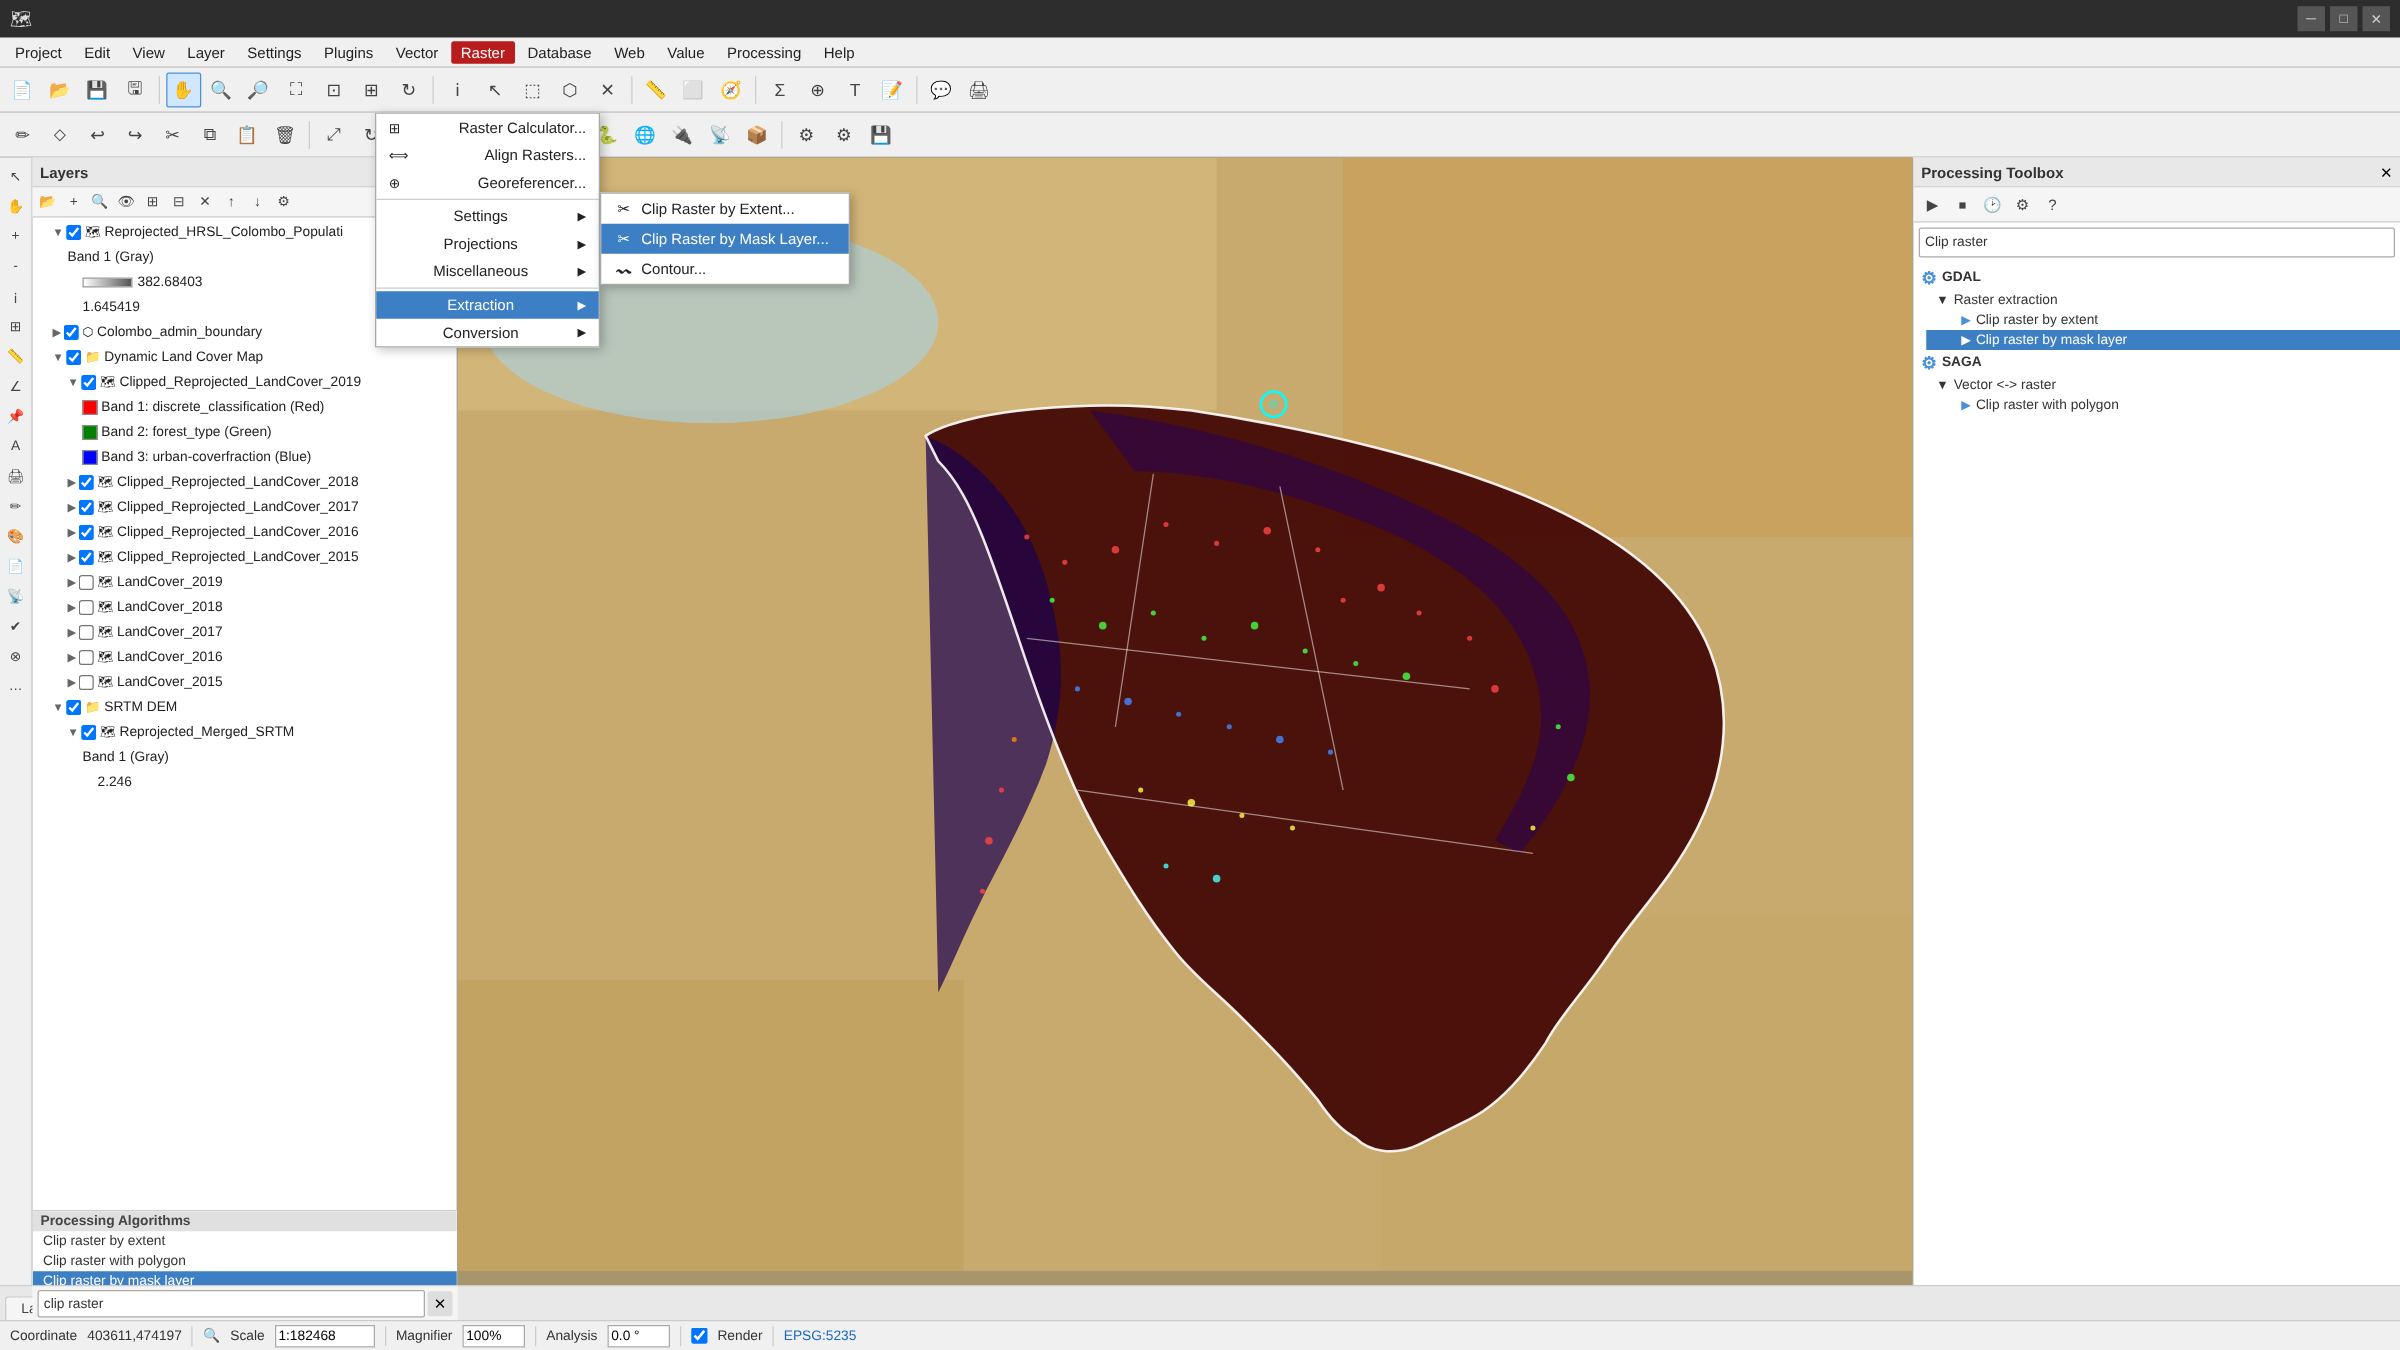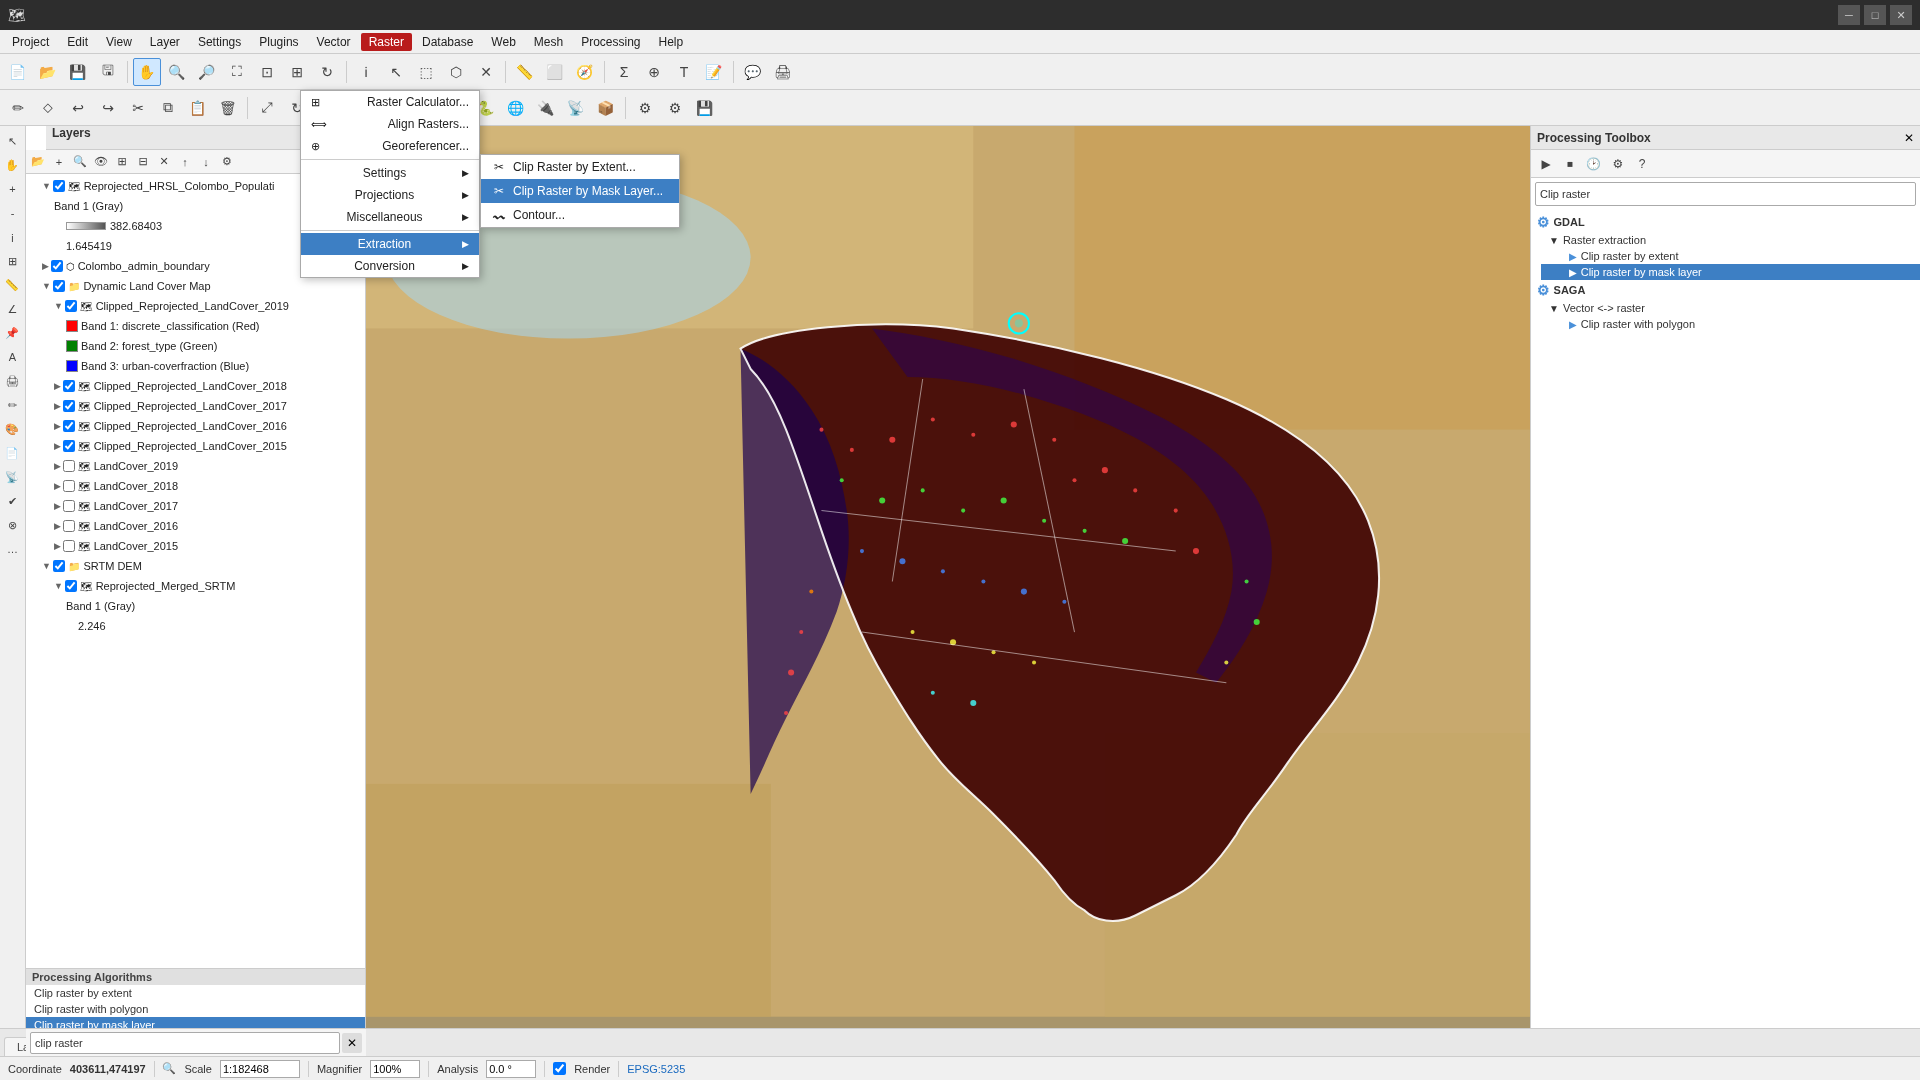--- a/index.html
+++ b/index.html
@@ -88,25 +88,25 @@
       background: #fff;
       border-right: 1px solid #ccc;
       display: flex;
       flex-direction: column;
     }
     #layers-header {
       height: 24px;
       background: #e8e8e8;
       border-bottom: 1px solid #ccc;
       display: flex;
+      align-items: center;
       padding: 0 6px;
       font-size: 12px;
       font-weight: bold;
       color: #333;
-      margin-left: 20px;
     }
     #layers-toolbar {
       height: 24px;
       background: #f5f5f5;
       border-bottom: 1px solid #ccc;
       display: flex;
       align-items: center;
       padding: 0 2px;
       gap: 1px;
     }
@@ -315,21 +315,21 @@
   <div class="menu-item">Project</div>
   <div class="menu-item">Edit</div>
   <div class="menu-item">View</div>
   <div class="menu-item">Layer</div>
   <div class="menu-item">Settings</div>
   <div class="menu-item">Plugins</div>
   <div class="menu-item">Vector</div>
   <div class="menu-item active">Raster</div>
   <div class="menu-item">Database</div>
   <div class="menu-item">Web</div>
-  <div class="menu-item">Mesh</div>
+  <div class="menu-item">Value</div>
   <div class="menu-item">Processing</div>
   <div class="menu-item">Help</div>
 </div>
 
 <div class="toolbar-row">
   <button class="tb-btn">📄</button>
   <button class="tb-btn">📂</button>
   <button class="tb-btn">💾</button>
   <button class="tb-btn">🖫</button>
   <div class="tb-sep"></div>
@@ -718,21 +718,21 @@
 </div>
 
 <div id="bottom-tabs">
   <div class="btab">Layer Styling</div>
   <div class="btab active">Processing Toolbox</div>
   <div class="btab">Value Tool</div>
 </div>
 
 <div id="status-bar">
   <span>Coordinate</span>
-  <span style="font-weight:bold;">403611,474197</span>
+  <span style="font-weight:normal;">403611,474197</span>
   <span class="status-sep"></span>
   <span>🔍</span>
   <span>Scale</span>
   <input type="text" value="1:182468" style="width: 80px; height: 18px; border: 1px solid rgb(170, 170, 170); font-size: 11px; padding: 0px 2px;">
   <span class="status-sep"></span>
   <span>Magnifier</span>
   <input type="text" value="100%" style="width: 50px; height: 18px; border: 1px solid rgb(170, 170, 170); font-size: 11px; padding: 0px 2px;">
   <span class="status-sep"></span>
   <span>Analysis</span>
   <input type="text" value="0.0 °" style="width: 50px; height: 18px; border: 1px solid rgb(170, 170, 170); font-size: 11px; padding: 0px 2px;">

